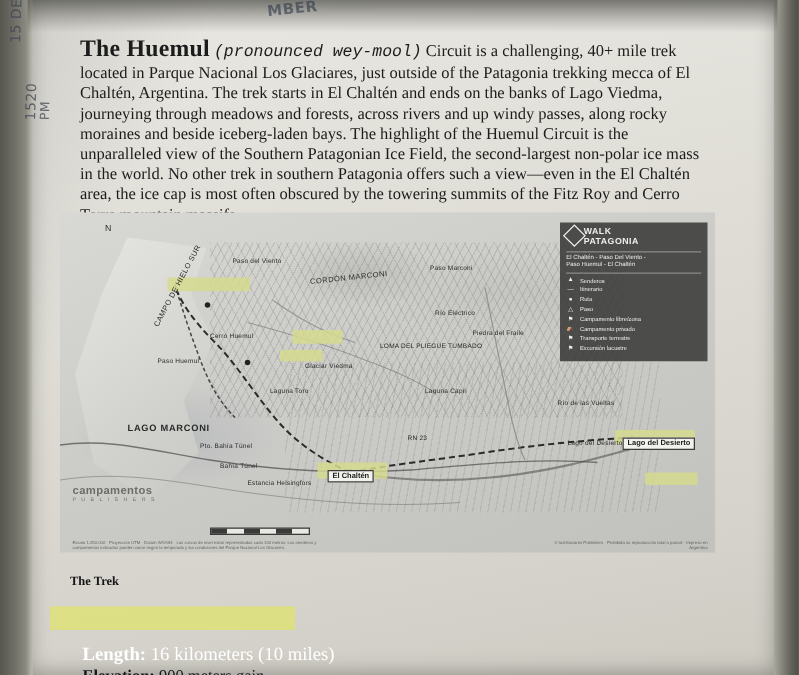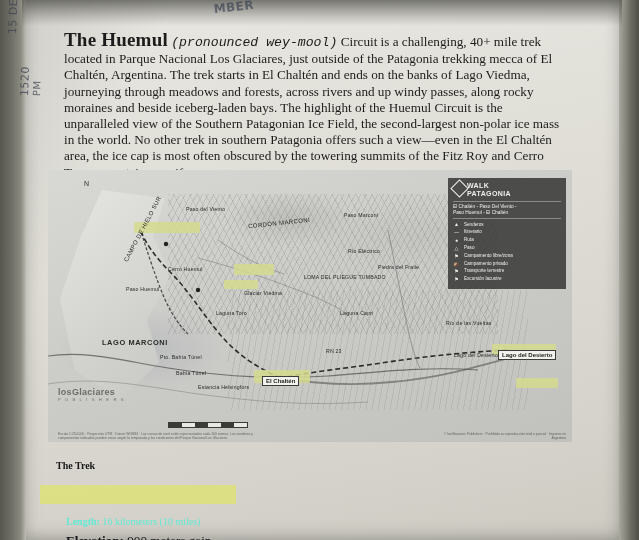--- a/index.html
+++ b/index.html
@@ -312,22 +312,22 @@
     top: 485px;
     width: 196px;
     height: 19px;
     background: #e3ea4a;
     opacity: 0.55;
   }
   .length-line {
     position: absolute;
     left: 66px;
     top: 516px;
-    font-size: 10px;
-    color: #5eead4;
+    font-size: 15px;
+    color: #ffffff;
   }
   .length-line b { font-weight: bold; }
   .elev-line {
     position: absolute;
     left: 66px;
     top: 533px;
     font-size: 13.2px;
     color: #17171a;
   }
 </style>
@@ -456,21 +456,21 @@
             <span>Transporte terrestre</span>
           </div>
           <div class="legend-row">
             <span class="sym">⚑</span>
             <span>Excursión lacustre</span>
           </div>
         </div>
     </div>
 
     <div class="publisher">
-      <div class="pname">losGlaciares</div>
+      <div class="pname">campamentos</div>
       <div class="psub">P U B L I S H E R S</div>
     </div>
 
     <div class="scalebar"></div>
     <div class="fineprint">Escala 1:250.000 · Proyección UTM · Datum WGS84 · Las curvas de nivel están representadas cada 100 metros. Los senderos y campamentos indicados pueden variar según la temporada y las condiciones del Parque Nacional Los Glaciares.</div>
     <div class="fineprint2">© losGlaciares Publishers · Prohibida su reproducción total o parcial · Impreso en Argentina</div>
   </div>
 
   <div class="sec-head">The Trek</div>
   <div class="day-hl"></div>

